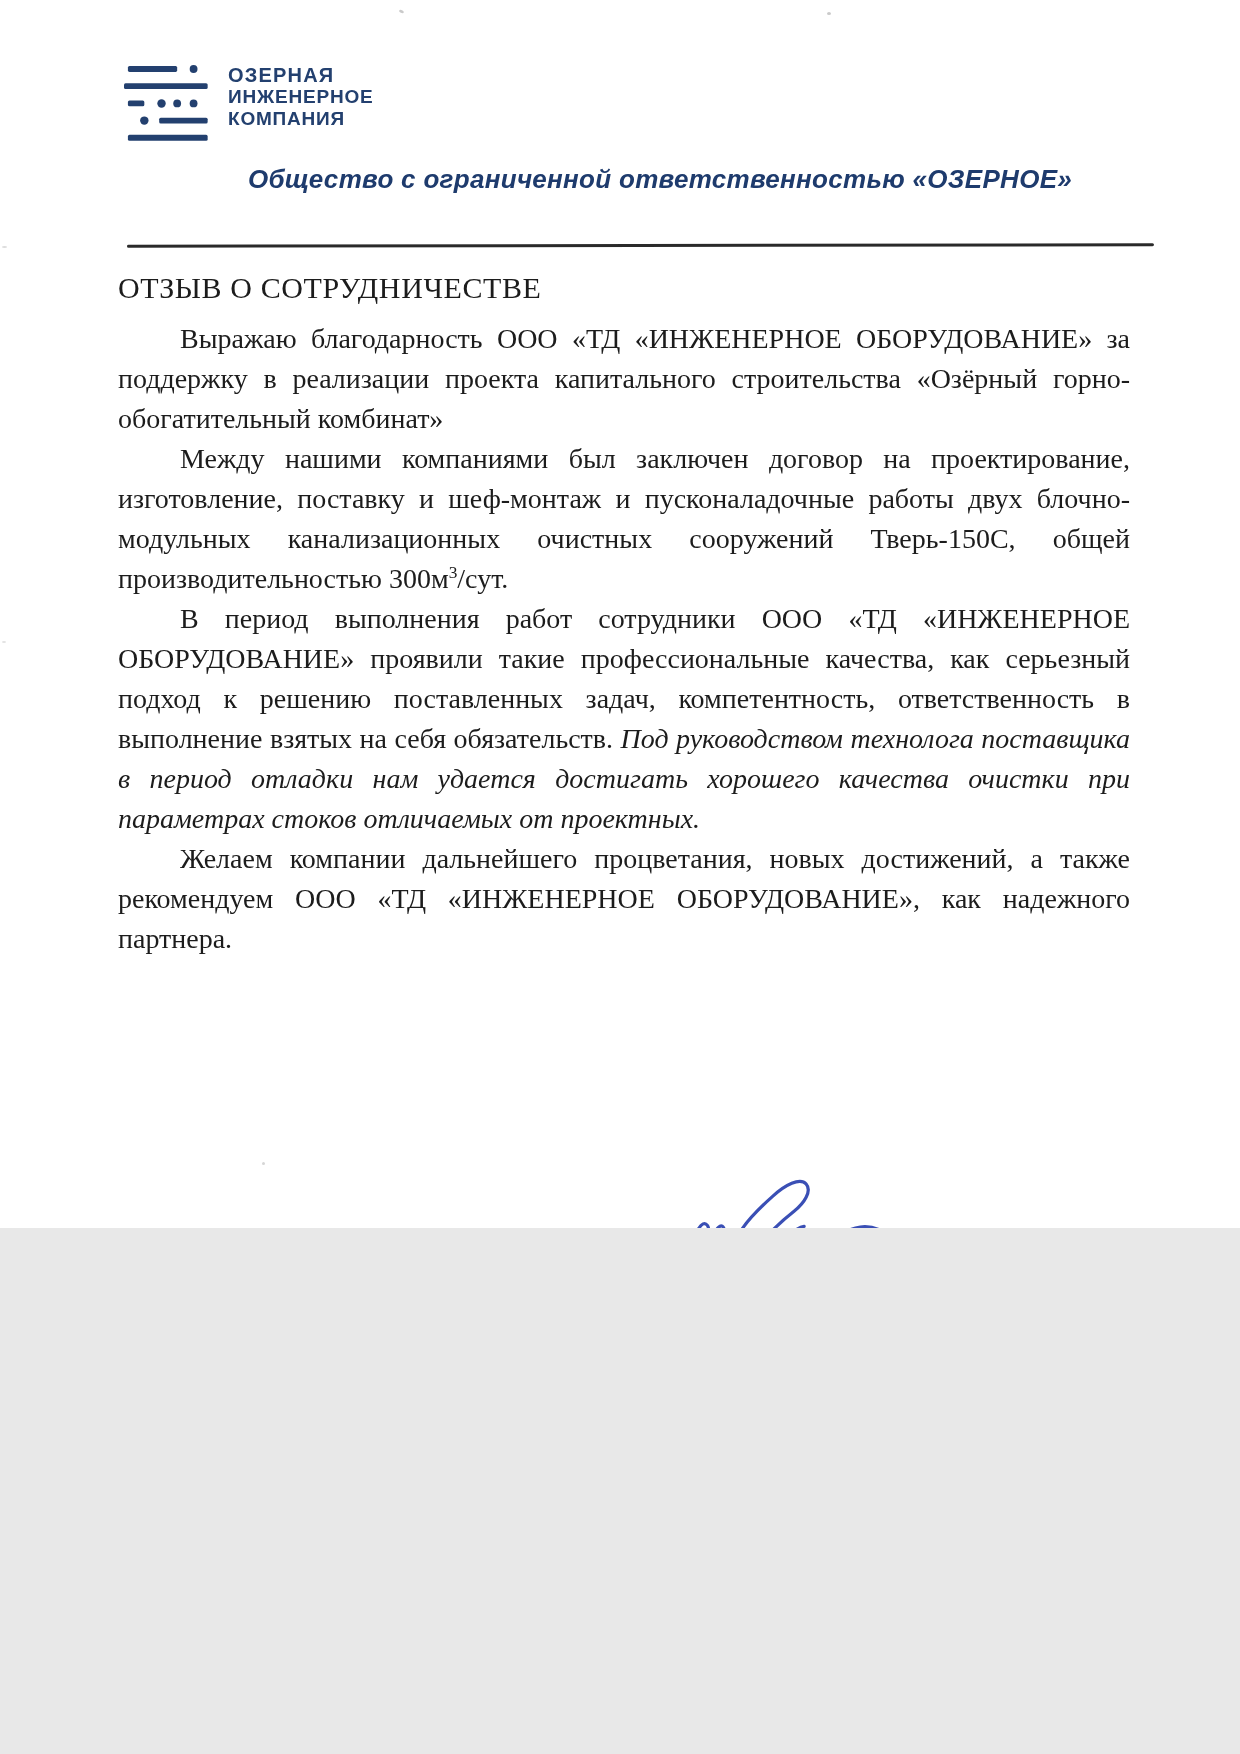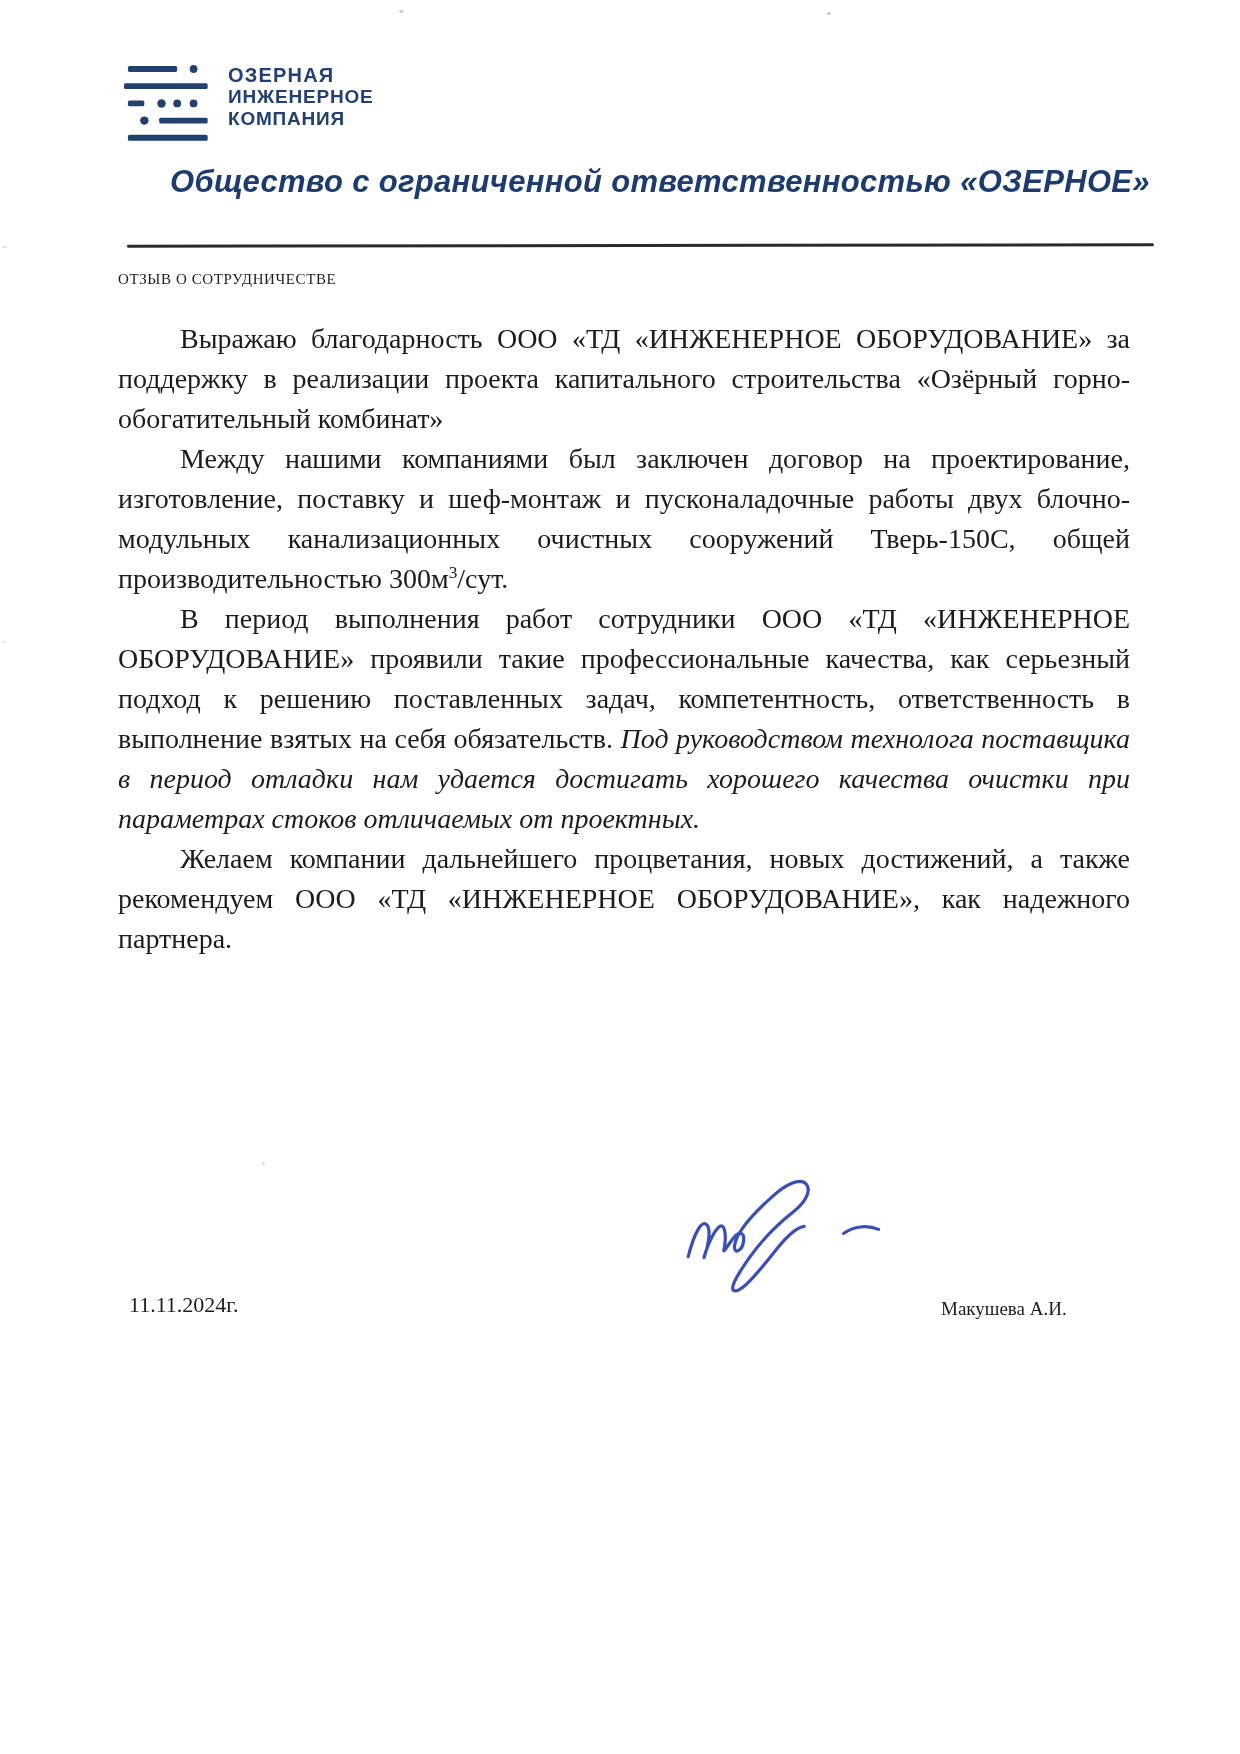--- a/index.html
+++ b/index.html
@@ -1,18 +1,18 @@
 <!DOCTYPE html>
 <html lang="ru"><head>
 <meta charset="utf-8">
 <style>
   html,body { margin:0; padding:0; background:#e8e8e8; }
   .page {
     position:relative;
-    width:1240px; height:1754px;
+    width:1240px; height:1228px;
     margin:0 auto;
     background:#ffffff;
     font-family:"Liberation Serif", serif;
     color:#1c1c1c;
     overflow:hidden;
   }
 
   
   .logo { position:absolute; left:124px; top:62px; display:flex; align-items:flex-start; }
   .logo-mark { width:86px; height:80px; flex:0 0 auto; }
@@ -23,32 +23,32 @@
     font-size:19px; line-height:22px; font-weight:700; letter-spacing:0.8px;
     white-space:nowrap;
   }
   .logo-text .l1 { font-size:20px; letter-spacing:1.2px; }
 
   .org-title {
     position:absolute; left:130px; top:164px; width:1060px;
     text-align:center;
     font-family:"Liberation Sans", sans-serif;
     font-weight:700; font-style:italic;
-    font-size:31px; color:#1e3b6d; letter-spacing:0.3px;
+    font-size:26px; color:#1e3b6d; letter-spacing:0.3px;
     white-space:nowrap;
   }
   .header-rule {
     position:absolute; left:127px; top:244px; width:1027px; height:2.6px;
     background:#2a2a2a; transform:rotate(-0.08deg); border-radius:2px;
   }
 
   
   .doc-title {
     position:absolute; left:118px; top:271px;
-    font-size:15px; letter-spacing:0.6px;
+    font-size:30px; letter-spacing:0.6px;
   }
   .doc-body {
     position:absolute; left:118px; top:319px; width:1012px;
     font-size:28px; line-height:40px;
     text-align:justify;
   }
   .doc-body p { margin:0; text-indent:62px; }
   .doc-body sup { font-size:0.62em; line-height:0; vertical-align:super; }
   .doc-body .it { font-style:italic; }
 

